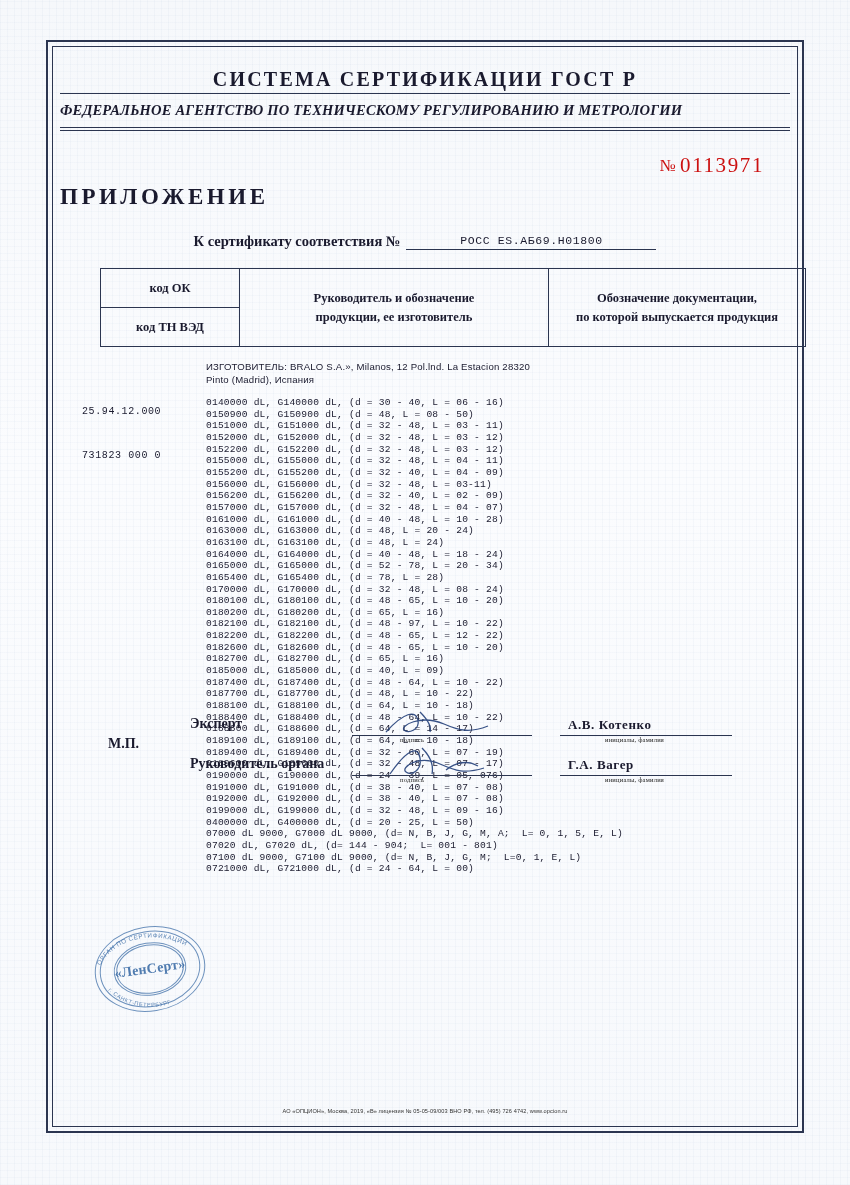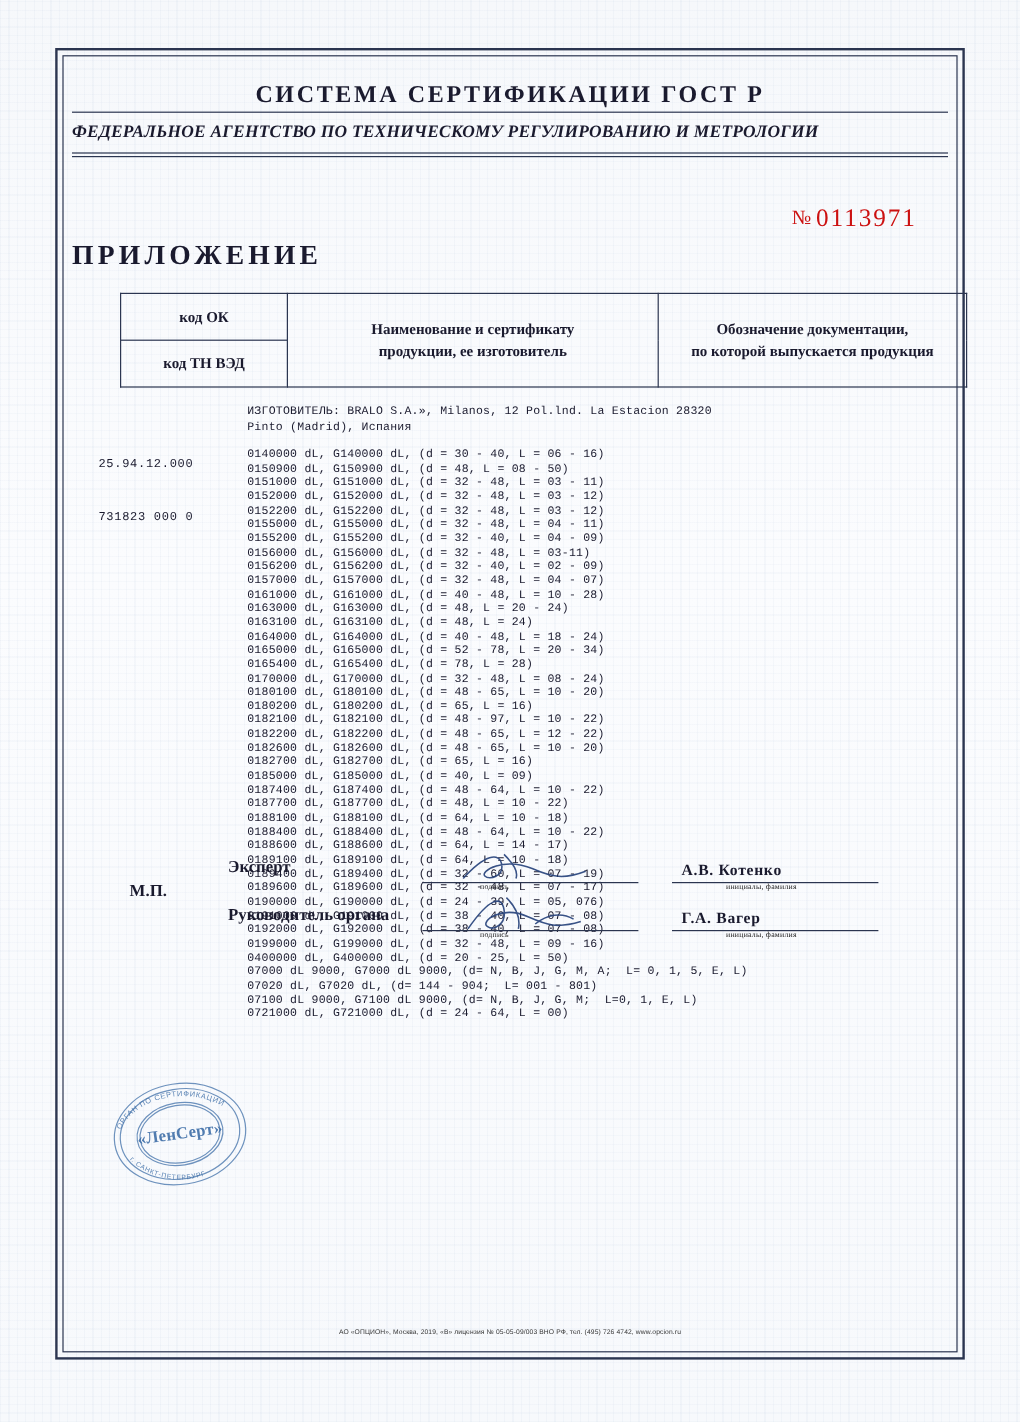--- a/index.html
+++ b/index.html
@@ -74,21 +74,21 @@
     width: 730px;
     margin: 2px 0 0 0;
   }
   .rule2 {
     border-bottom: 1px solid #2b3550;
     width: 730px;
     margin-top: 2px;
   }
   .numline {
     text-align: right;
-    margin-top: 38px;
+    margin-top: 22px;
     padding-right: 26px;
     font-size: 19px;
     color: #cc1111;
     font-family: "Liberation Serif", serif;
   }
   .numline .nsym {
     color: #cc1111;
     font-size: 17px;
     vertical-align: 1px;
     margin-right: 4px;
@@ -171,21 +171,21 @@
     height: 600px;
     font-family: "Liberation Mono", monospace;
     font-size: 9.6px;
     line-height: 11.6px;
     letter-spacing: 0.2px;
   }
   .manuf {
     position: absolute;
     left: 146px; top: 0;
     white-space: pre;
-    font-family: Liberation Mono, monospace;
+    font-family: Liberation Sans, sans-serif;
     font-size: 9.6px;
     line-height: 12.6px;
   }
   .codes {
     position: absolute;
     left: 22px; top: 40px;
     white-space: pre;
     font-family: "Liberation Mono", monospace;
     font-size: 10px;
     line-height: 22px;
@@ -289,28 +289,31 @@
     <div class="hdr2">ФЕДЕРАЛЬНОЕ АГЕНТСТВО ПО ТЕХНИЧЕСКОМУ РЕГУЛИРОВАНИЮ И МЕТРОЛОГИИ</div>
     <div class="rule"></div>
     <div class="rule2"></div>
 
     <div class="numline">
       <span class="nsym">№</span><span class="nval">0113971</span>
     </div>
 
     <div class="title-main">ПРИЛОЖЕНИЕ</div>
 
+    <div class="certline">
+      <span class="lbl">К сертификату соответствия №</span><span class="valwrap"><span class="val">РОСС ES.АБ69.Н01800</span></span>
+    </div>
 
 
     <table class="maintbl">
       <tbody>
           <tr>
         <td class="hcell1">код ОК</td>
         <td class="hcell2" rowspan="2">
-          <div>Наименование и сертификату</div>
+          <div>Руководитель и обозначение</div>
           <div>продукции, ее изготовитель</div>
         </td>
         <td class="hcell3" rowspan="2">
           <div>Обозначение документации,</div>
           <div>по которой выпускается продукция</div>
         </td>
       </tr>
       <tr>
         <td class="hcell1">код ТН ВЭД</td>
       </tr>

